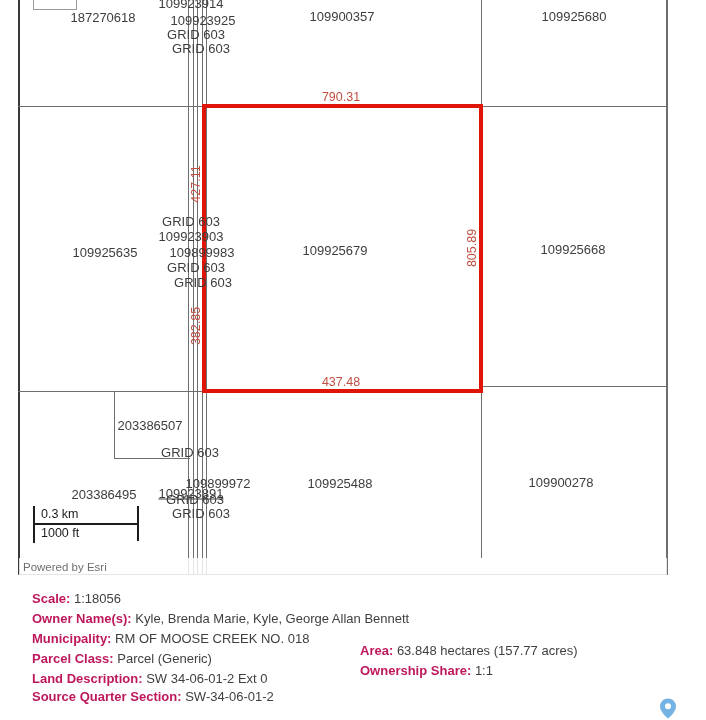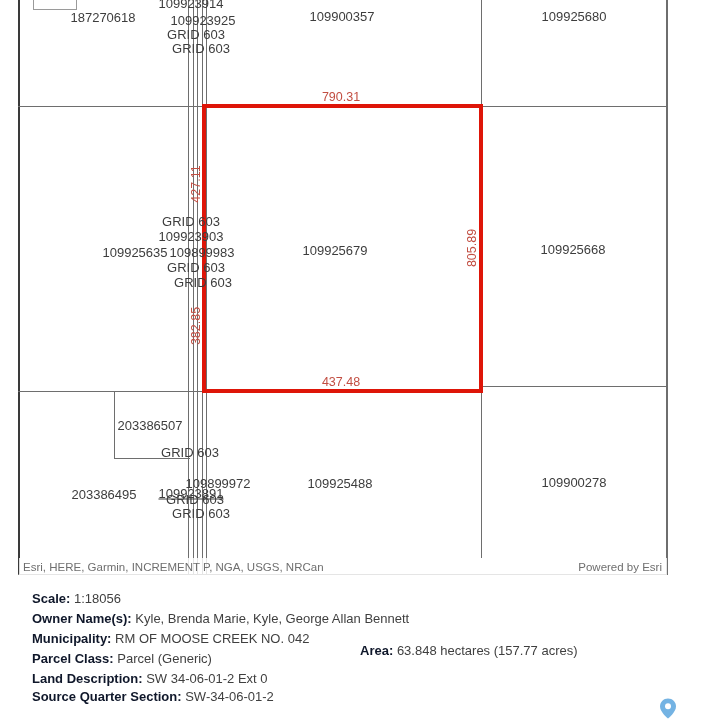--- a/index.html
+++ b/index.html
@@ -31,21 +31,21 @@
   }
   .scalebar { position:absolute; left:33px; top:504px; width:110px; height:40px; z-index:4; }
   .scalebar .bar { position:absolute; background:#1c1c1c; }
   .scalebar .txt { position:absolute; font-size:12.5px; color:#1c1c1c; white-space:nowrap; }
   .zoom-remnant {
     position:absolute; left:33px; top:-5px; width:44px; height:15px;
     background:#ffffff; border:1.5px solid #9a9a9a; z-index:5;
   }
   .details { position:absolute; left:0; top:577px; width:706px; height:143px; background:#ffffff; }
   .drow { position:relative; height:20px; padding-left:32px; font-size:13px; line-height:20px; white-space:nowrap; }
-  .drow .lbl { font-weight:bold; color:#0f172a; }
+  .drow .lbl { font-weight:bold; color:#be185d; }
   .drow .val { color:#3f3f3f; }
   .drow .col2 { position:absolute; left:360px; top:12px; }
   .drow.first { padding-top:12px; height:32px; }
   .drow.last { margin-top:-2px; }
   .pin { position:absolute; left:658px; top:698px; width:20px; height:21px; z-index:6; }
 </style>
 </head>
 <body>
 
 <div class="page">
@@ -79,67 +79,77 @@
     <div class="dim vert" style="left:196px; top:184px;">427.11</div>
     <div class="dim vert" style="left:196px; top:326px;">382.85</div>
 
     <div class="mlabel" style="left:103px; top:17px;">187270618</div>
     <div class="mlabel" style="left:191px; top:3px;">109923914</div>
     <div class="mlabel" style="left:203px; top:20px;">109923925</div>
     <div class="mlabel" style="left:196px; top:34px;">GRID 603</div>
     <div class="mlabel" style="left:201px; top:48px;">GRID 603</div>
     <div class="mlabel" style="left:342px; top:16px;">109900357</div>
     <div class="mlabel" style="left:574px; top:16px;">109925680</div>
-    <div class="mlabel" style="left:105px; top:252px;margin-left:30px;">109925635</div>
+    <div class="mlabel" style="left:105px; top:252px;">109925635</div>
     <div class="mlabel" style="left:191px; top:221px;">GRID 603</div>
     <div class="mlabel" style="left:191px; top:236px;">109923903</div>
     <div class="mlabel" style="left:202px; top:252px;">109899983</div>
     <div class="mlabel" style="left:196px; top:267px;">GRID 603</div>
     <div class="mlabel" style="left:203px; top:282px;">GRID 603</div>
     <div class="mlabel" style="left:335px; top:250px;">109925679</div>
     <div class="mlabel" style="left:573px; top:249px;">109925668</div>
     <div class="mlabel" style="left:150px; top:425px;">203386507</div>
     <div class="mlabel" style="left:190px; top:452px;">GRID 603</div>
     <div class="mlabel" style="left:191px; top:493px;text-decoration:underline;">109923891</div>
     <div class="mlabel" style="left:218px; top:483px;">109899972</div>
     <div class="mlabel" style="left:104px; top:494px;">203386495</div>
     <div class="mlabel" style="left:195px; top:499px;">GRID 603</div>
     <div class="mlabel" style="left:201px; top:513px;">GRID 603</div>
     <div class="mlabel" style="left:340px; top:483px;">109925488</div>
-    <div class="mlabel" style="left:574px; top:482px;text-align:right;">109900278</div>
+    <div class="mlabel" style="left:561px; top:482px;text-align:right;">109900278</div>
 
+    <div class="scalebar">
+      <div class="bar" style="left:0; top:2px; width:2px; height:37px;"></div>
+      <div class="bar" style="left:0; top:19px; width:106px; height:2px;"></div>
+      <div class="bar" style="left:104px; top:2px; width:2px; height:35px;"></div>
+      <div class="txt" style="left:8px; top:3px;">0.3 km</div>
+      <div class="txt" style="left:8px; top:22px;">1000 ft</div>
+    </div>
 
     <div class="attr-strip">
-      <span>Esri, HERE, Garmin, INCREMENT P, NGA, USGS, NRCan</span>
       <span>Powered by Esri</span>
     </div>
 
     <div class="zoom-remnant"></div>
   </div>
 
   <div class="details">
     <div class="drow first">
       <span class="lbl">Scale:</span>
       <span class="val">1:18056</span>
     </div>
     <div class="drow">
       <span class="lbl">Owner Name(s):</span>
       <span class="val">Kyle, Brenda Marie, Kyle, George Allan Bennett</span>
     </div>
     <div class="drow">
       <span class="lbl">Municipality:</span>
-      <span class="val">RM OF MOOSE CREEK NO. 042</span>
+      <span class="val">RM OF MOOSE CREEK NO. 018</span>
       <span class="col2">
         <span class="lbl">Area:</span>
         <span class="val">63.848 hectares (157.77 acres)</span>
       </span>
     </div>
     <div class="drow">
       <span class="lbl">Parcel Class:</span>
       <span class="val">Parcel (Generic)</span>
+      <span class="col2">
+        <span class="lbl">Ownership Share:</span>
+        <span class="val">1:1</span>
+      </span>
     </div>
     <div class="drow">
       <span class="lbl">Land Description:</span>
       <span class="val">SW 34-06-01-2 Ext 0</span>
     </div>
     <div class="drow last">
       <span class="lbl">Source Quarter Section:</span>
       <span class="val">SW-34-06-01-2</span>
     </div>
   </div>

